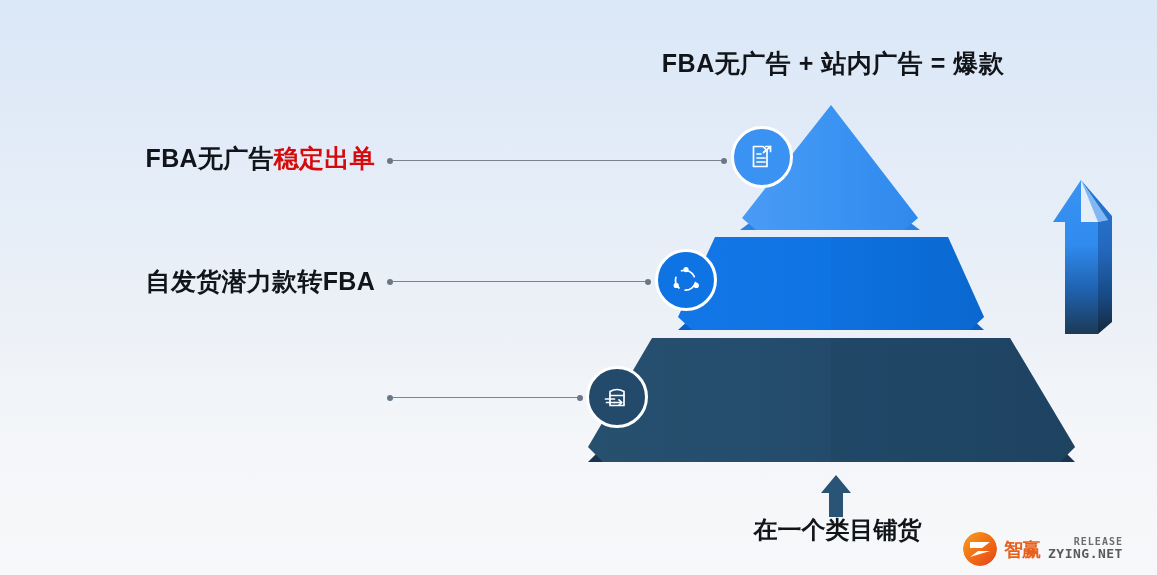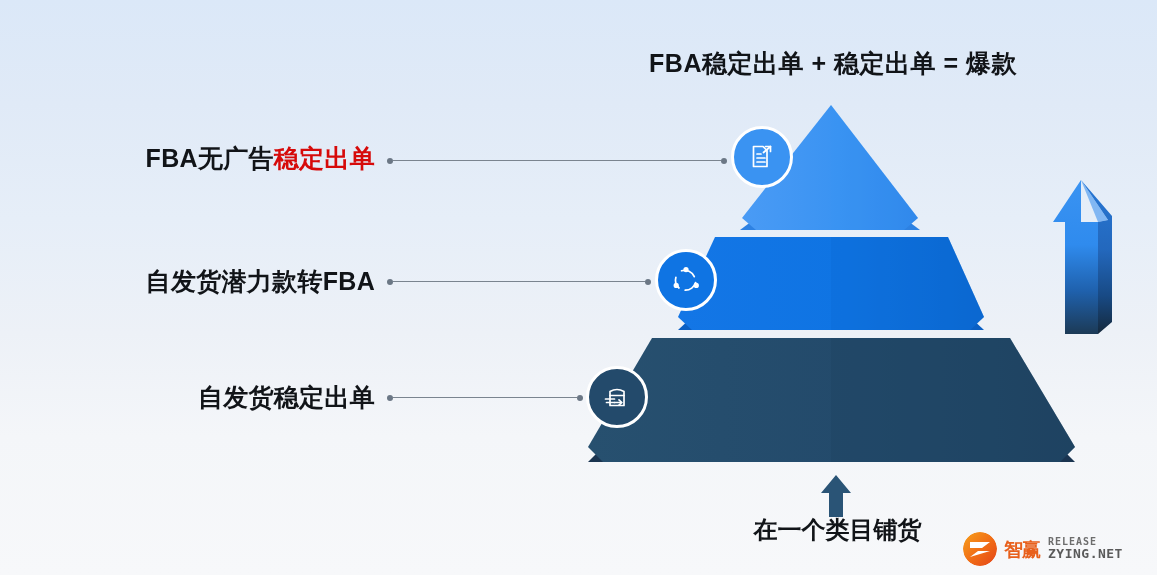--- a/index.html
+++ b/index.html
@@ -164,20 +164,21 @@
     margin-left: 7px;
     letter-spacing: -1px;
     line-height: 1;
   }
   .logo-text {
     margin-left: 8px;
     display: flex;
     flex-direction: column;
     justify-content: center;
     line-height: 1.05;
+    text-align: right;
   }
   .logo-release {
     font-size: 10px;
     font-weight: bold;
     color: #6d6d6d;
     letter-spacing: 1px;
     font-family: "DejaVu Sans Mono", monospace;
   }
   .logo-domain {
     font-size: 13px;
@@ -185,21 +186,21 @@
     color: #5a5a5a;
     letter-spacing: 0.5px;
     font-family: "DejaVu Sans Mono", monospace;
   }
 </style>
 </head>
 <body>
 
 <div class="slide">
 
-  <div class="headline">FBA稳定出单 + 稳定出单 = 爆款</div>
+  <div class="headline">FBA无广告 + 站内广告 = 爆款</div>
 
   <div class="pyramid">
     <svg width="540" height="380" viewBox="0 0 540 380" xmlns="http://www.w3.org/2000/svg">
       <defs>
         <linearGradient id="gTop" x1="0" y1="0" x2="1" y2="0">
           <stop offset="0%" stop-color="#4a9bf5"></stop>
           <stop offset="55%" stop-color="#3a93f2"></stop>
           <stop offset="100%" stop-color="#2f86ea"></stop>
         </linearGradient>
         <linearGradient id="gMid" x1="0" y1="0" x2="1" y2="0">
@@ -269,23 +270,20 @@
       <path d="M17 17.8 l2.8 2.7 -2.8 2.7"></path>
     </svg>
   </div>
 
   <div class="label label-1">
     <span>FBA无广告</span><span class="hl">稳定出单</span>
   </div>
   <div class="label label-2">
     <span>自发货潜力款转FBA</span>
   </div>
-  <div class="label label-3">
-    <span>自发货稳定出单</span>
-  </div>
 
   <div class="connector conn-1">
     <span class="dot"></span>
     <span class="line"></span>
     <span class="dot"></span>
   </div>
   <div class="connector conn-2">
     <span class="dot"></span>
     <span class="line"></span>
     <span class="dot"></span>

